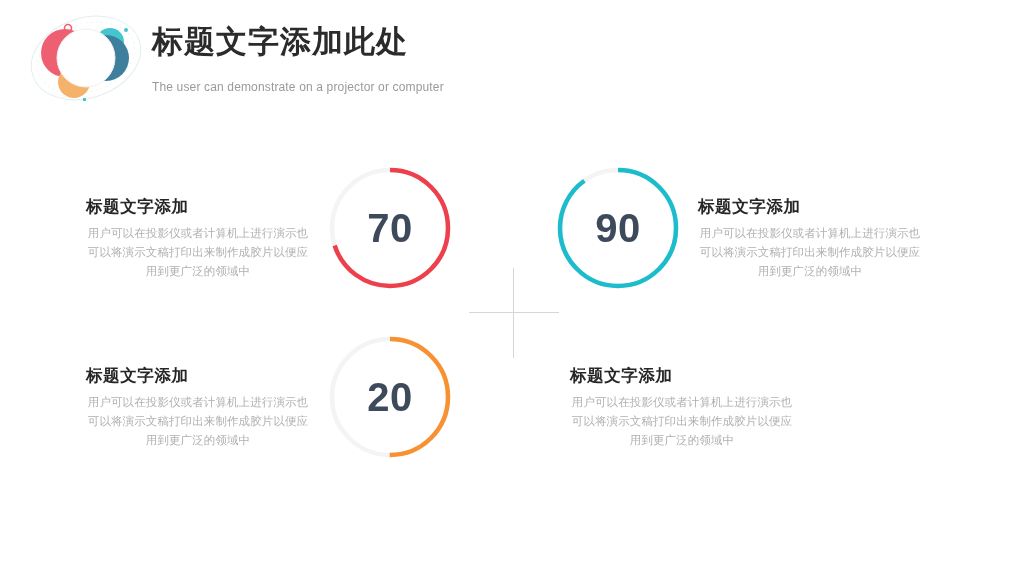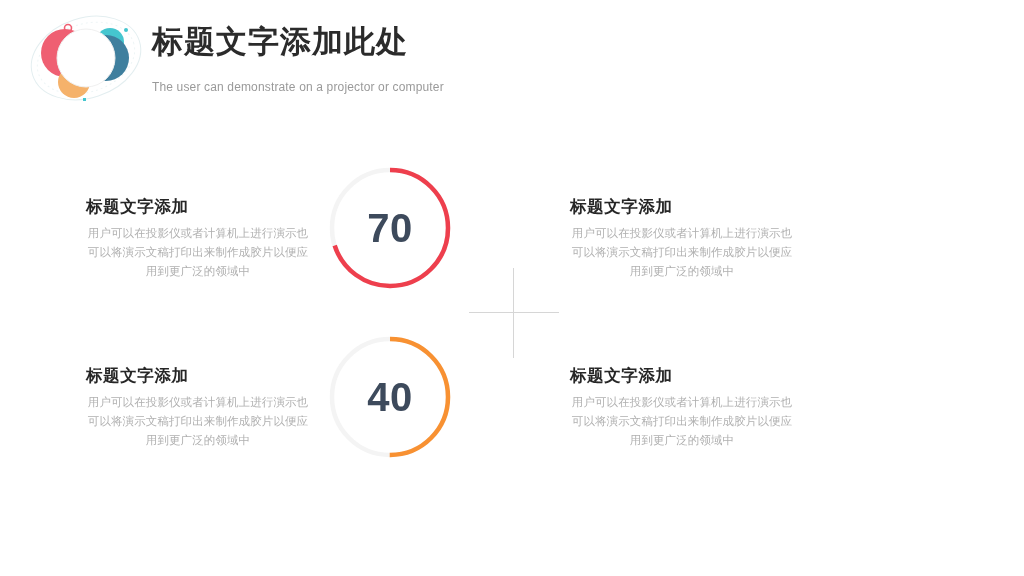--- a/index.html
+++ b/index.html
@@ -198,33 +198,40 @@
       </svg>
       <div class="donut-value">70</div>
     </div>
   </div>
 
   <div class="item right" id="item-1">
     <div class="item-text">
       <div class="item-title">标题文字添加</div>
       <div class="item-desc">用户可以在投影仪或者计算机上进行演示也可以将演示文稿打印出来制作成胶片以便应用到更广泛的领域中</div>
     </div>
+    <div class="donut">
+      <svg viewBox="0 0 128 128" aria-hidden="true">
+        <circle cx="64" cy="64" r="58" fill="none" stroke="#f4f4f4" stroke-width="4.5"></circle>
+        <circle class="arc" cx="64" cy="64" r="58" fill="none" stroke="#1bbccc" stroke-width="4.5" stroke-linecap="butt" transform="rotate(-90 64 64)" stroke-dasharray="327.98227303477444 36.44247478164158" stroke-dashoffset="0"></circle>
+      </svg>
+      <div class="donut-value">90</div>
+    </div>
   </div>
 
   <div class="item left" id="item-2">
     <div class="item-text">
       <div class="item-title">标题文字添加</div>
       <div class="item-desc">用户可以在投影仪或者计算机上进行演示也可以将演示文稿打印出来制作成胶片以便应用到更广泛的领域中</div>
     </div>
     <div class="donut">
       <svg viewBox="0 0 128 128" aria-hidden="true">
         <circle cx="64" cy="64" r="58" fill="none" stroke="#f4f4f4" stroke-width="4.5"></circle>
         <circle class="arc" cx="64" cy="64" r="58" fill="none" stroke="#f89132" stroke-width="4.5" stroke-linecap="butt" transform="rotate(-90 64 64)" stroke-dasharray="182.212373908208 182.212373908208" stroke-dashoffset="0"></circle>
       </svg>
-      <div class="donut-value">40</div>
+      <div class="donut-value">20</div>
     </div>
   </div>
 
   <div class="item right" id="item-3">
     <div class="item-text">
       <div class="item-title">标题文字添加</div>
       <div class="item-desc">用户可以在投影仪或者计算机上进行演示也可以将演示文稿打印出来制作成胶片以便应用到更广泛的领域中</div>
     </div>
   </div>
 

